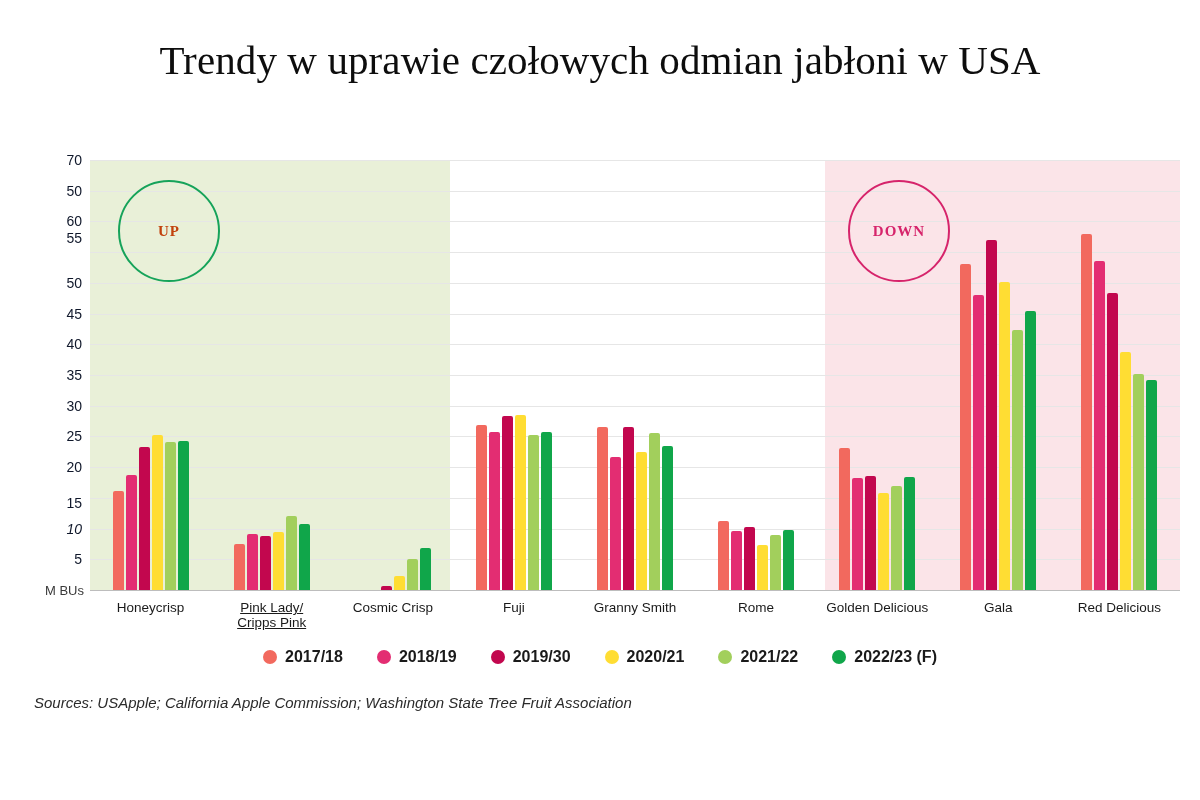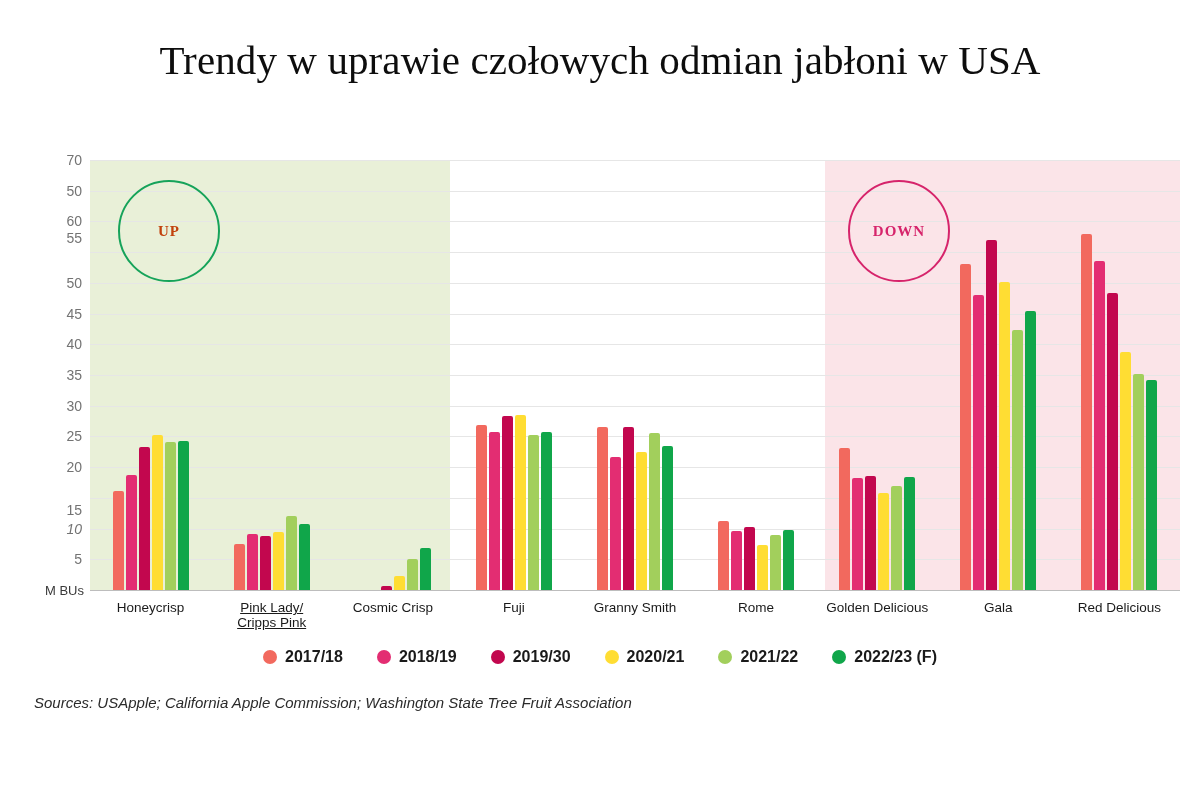--- a/index.html
+++ b/index.html
@@ -23,21 +23,21 @@
   #band-up{left:0px;width:360px;background:#e9f0d8;}
   #band-neutral{left:360px;width:375px;background:#ffffff;}
   #band-down{left:735px;width:355px;background:#fbe4e8;}
   .gridline{position:absolute;left:0;width:1090px;height:1px;background:#e6e6e6;}
   #axis-baseline{position:absolute;left:0;top:430px;width:1090px;height:1px;background:#bdbdbd;}
   #y-axis-line{position:absolute;left:90px;top:160px;width:1px;height:431px;background:#d0d0d0;}
 
   
   .ytick{
     position:absolute;right:0;width:46px;text-align:right;
-    font-size:14px;color:#737373;line-height:1;
+    font-size:14px;color:#0f172a;line-height:1;
   }
   #y-axis{position:absolute;left:34px;top:160px;width:48px;height:430px;}
   #y-unit{
     position:absolute;left:32px;top:583px;width:52px;text-align:right;
     font-size:13px;color:#3a3a3a;
   }
 
   
   .group{position:absolute;bottom:0;height:430px;}
   .bar{position:absolute;bottom:0;width:11px;border-radius:2px 2px 0 0;}
@@ -89,21 +89,21 @@
     <div class="ytick" style="top: 23.7143px;">50</div>
     <div class="ytick" style="top: 54.4286px;">60</div>
     <div class="ytick" style="top: 71px;">55</div>
     <div class="ytick" style="top: 115.857px;">50</div>
     <div class="ytick" style="top: 146.571px;">45</div>
     <div class="ytick" style="top: 177.286px;">40</div>
     <div class="ytick" style="top: 208px;">35</div>
     <div class="ytick" style="top: 238.714px;">30</div>
     <div class="ytick" style="top: 269.429px;">25</div>
     <div class="ytick" style="top: 300.143px;">20</div>
-    <div class="ytick" style="top: 343px;">15</div>
+    <div class="ytick" style="top: 336px;">15</div>
     <div class="ytick" style="top: 361.571px; font-style: italic;">10</div>
     <div class="ytick" style="top: 392.286px;">5</div>
   </div>
 <div id="y-unit">M BUs</div>
 <div id="y-axis-line"></div>
 
 <div id="plot-area">
   <div class="band" id="band-up"></div>
   <div class="band" id="band-neutral"></div>
   <div class="band" id="band-down"></div>

